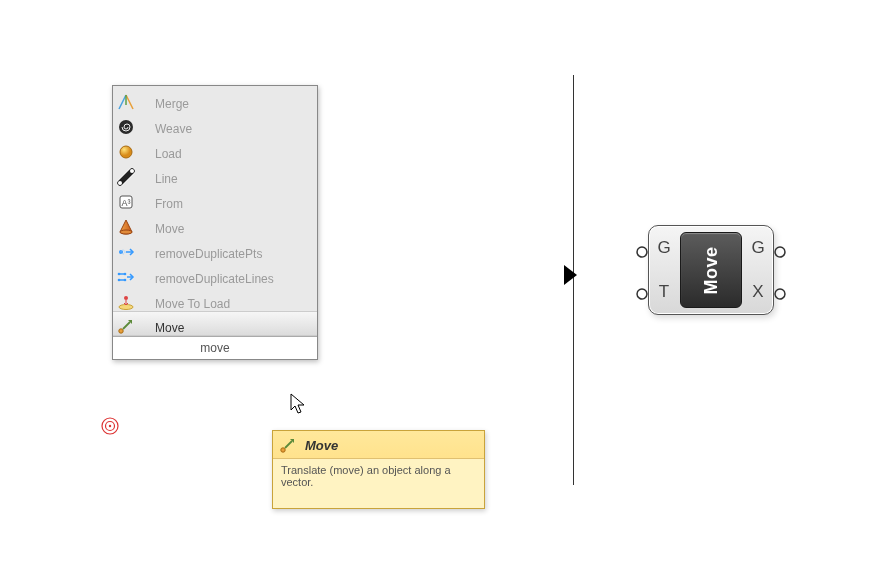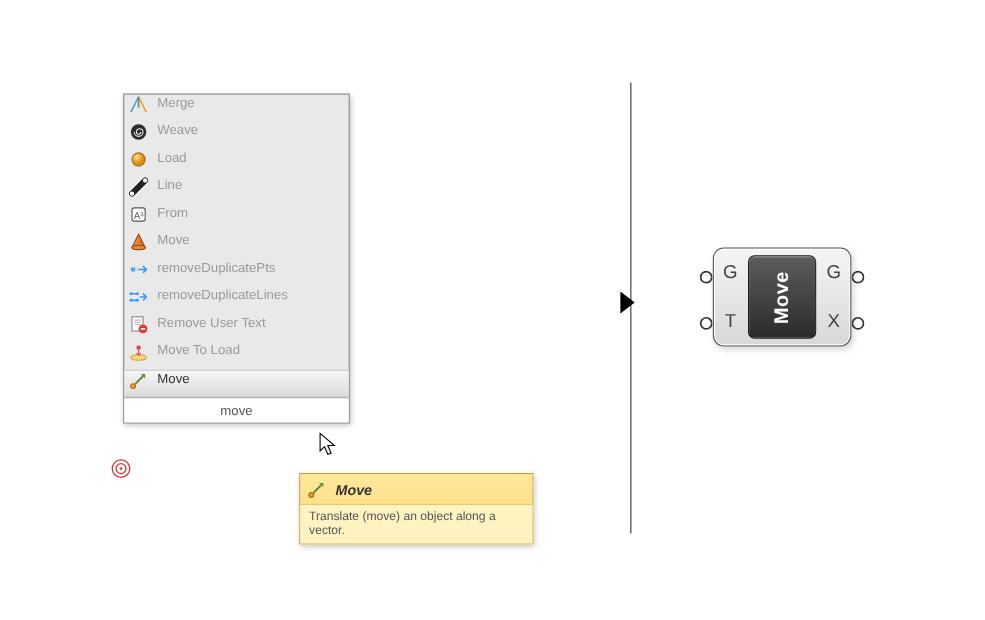--- a/index.html
+++ b/index.html
@@ -37,25 +37,25 @@
     position: absolute;
     left: 112px;
     top: 85px;
     width: 204px;
     background: #e9e9e9;
     border: 1px solid #888;
     box-shadow: 1px 2px 5px rgba(0,0,0,.25);
   }
   .menu-item {
     display: flex;
-    align-items: flex-start;
+    align-items: flex-end;
     height: 25px;
     padding: 0 6px 0 4px;
     color: #9a9a9a;
-    gap: 8px;
+    gap: 20px;
   }
   .menu-item svg { flex: 0 0 18px; }
   .menu-item.highlight {
     color: #333;
     background: linear-gradient(#f6f6f6, #dcdcdc);
     border-top: 1px solid #ccc;
     border-bottom: 1px solid #ccc;
     box-sizing: border-box;
   }
   .menu-search {
@@ -93,21 +93,21 @@
     align-items: center;
     gap: 8px;
     padding: 5px 8px 4px 6px;
     font-weight: bold;
     font-style: italic;
     font-size: 13px;
     border-bottom: 1px solid #e0c071;
   }
   .tooltip .tt-body {
     background: #fff3c2;
-    padding: 5px 8px 6px 8px;
+    padding: 5px 8px 20px 8px;
     font-size: 11px;
     color: #555;
   }
 
   
   .comp-wrap {
     position: absolute;
     left: 636px;
     top: 225px;
     width: 150px;
@@ -253,29 +253,20 @@
       <circle cx="2" cy="6" r="1.3" fill="#39f"></circle>
         <circle cx="8" cy="6" r="1.3" fill="#39f"></circle>
       <circle cx="2" cy="12" r="1.3" fill="#39f"></circle>
         <circle cx="8" cy="12" r="1.3" fill="#39f"></circle>
       <path d="M10 9 h5" stroke="#39f" stroke-width="1.5"></path>
         <path d="M13 6 l3 3 -3 3" fill="none" stroke="#39f" stroke-width="1.5"></path>
     </svg>
     <span>removeDuplicateLines</span>
   </div>
 
-  <div class="menu-item">
-    <svg viewBox="0 0 18 18" width="18" height="18">
-      <rect x="3" y="2" width="10" height="13" fill="#fff" stroke="#888"></rect>
-      <path d="M5 5h6M5 7h6M5 9h6" stroke="#bbb"></path>
-      <circle cx="13" cy="13" r="4" fill="#e33"></circle>
-        <path d="M11 13h4" stroke="#fff" stroke-width="1.5"></path>
-    </svg>
-    <span>Remove User Text</span>
-  </div>
 
 
   <div class="menu-item">
     <svg viewBox="0 0 18 18" width="18" height="18">
       <ellipse cx="9" cy="14" rx="7" ry="2.5" fill="#f5d77a" stroke="#c9a33a"></ellipse>
       <circle cx="9" cy="5" r="2" fill="#d44"></circle>
       <path d="M9 7v4" stroke="#d44"></path>
         <path d="M7 10l2 2 2-2" fill="none" stroke="#d44"></path>
     </svg>
     <span>Move To Load</span>

